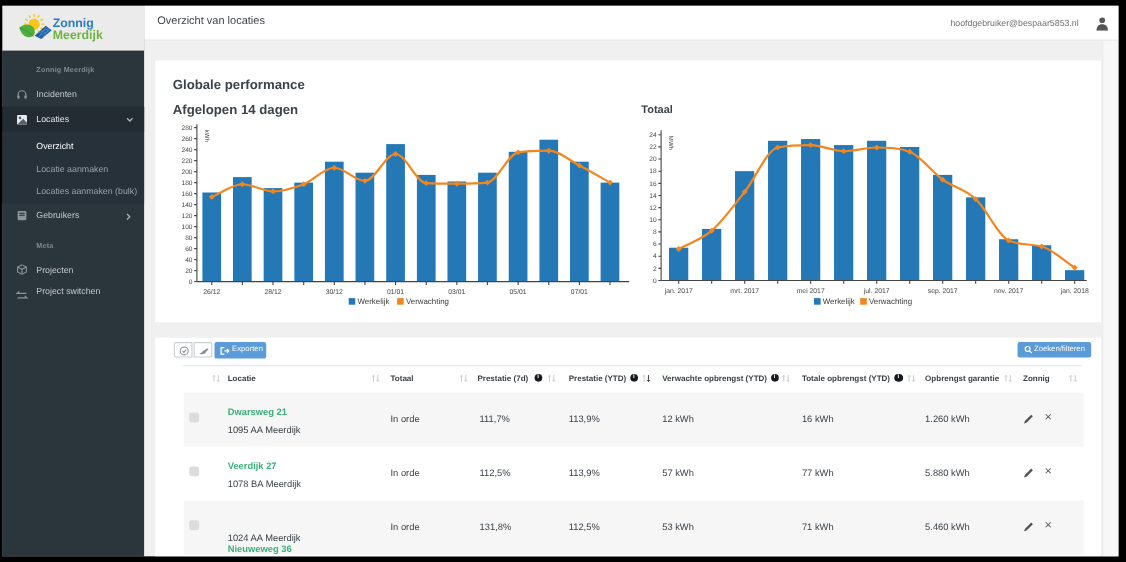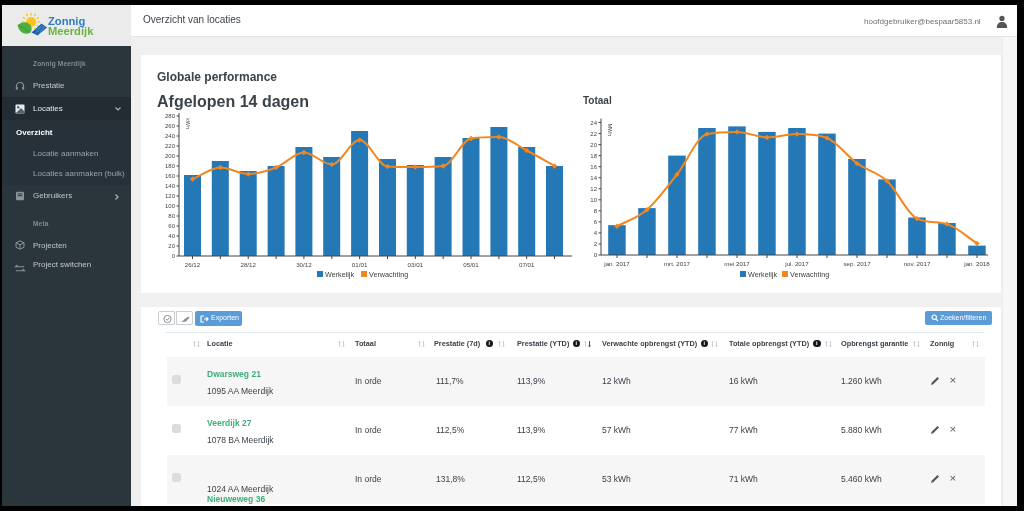--- a/index.html
+++ b/index.html
@@ -23,21 +23,21 @@
 <div class="abs" style="left:143px;top:14px;font-size:10px;font-weight:normal;color:#3d444b">Overzicht van locaties</div>
 <div class="abs" style="left:864px;top:17px;width:117px;font-size:8px;color:#707070">hoofdgebruiker@bespaar5853.nl</div>
 <svg class="abs" style="left:996px;top:15px" width="12" height="13" viewBox="0 0 12 13">
     <circle cx="6" cy="3.4" r="2.6" fill="#555"></circle>
     <path d="M0.8 13 C0.8 8.8 3 7 6 7 C9 7 11.2 8.8 11.2 13 Z" fill="#555"></path>
   </svg>
 
 <div class="abs" style="left:141px;top:55px;width:860px;height:238px;background:#fff"></div>
 <div class="abs" style="left:141px;top:307px;width:860px;height:199px;background:#fff"></div>
 <div class="abs" style="left:157px;top:70px;font-size:12px;font-weight:bold;color:#3b434a">Globale performance</div>
-<div class="abs" style="left:157px;top:93px;font-size:16px;font-weight:bold;color:#3b434a">Afgelopen 14 dagen</div>
+<div class="abs" style="left:157px;top:93px;font-size:12px;font-weight:bold;color:#3b434a">Afgelopen 14 dagen</div>
 <div class="abs" style="left:583px;top:94.5px;font-size:10px;font-weight:bold;color:#3b434a">Totaal</div>
 <svg class="chart" style="left:150px;top:108px" width="430" height="182" viewBox="0 0 430 182">
     <text x="25" y="150.0" text-anchor="end" font-size="6" fill="#444444">0</text>
     <line x1="26.5" y1="148.0" x2="29" y2="148.0" stroke="#444444" stroke-width="1"></line>
     <text x="25" y="140.0" text-anchor="end" font-size="6" fill="#444444">20</text>
     <line x1="26.5" y1="138.0" x2="29" y2="138.0" stroke="#444444" stroke-width="1"></line>
     <text x="25" y="130.0" text-anchor="end" font-size="6" fill="#444444">40</text>
     <line x1="26.5" y1="128.0" x2="29" y2="128.0" stroke="#444444" stroke-width="1"></line>
     <text x="25" y="120.0" text-anchor="end" font-size="6" fill="#444444">60</text>
     <line x1="26.5" y1="118.0" x2="29" y2="118.0" stroke="#444444" stroke-width="1"></line>
@@ -334,31 +334,31 @@
     <text x="34" y="12.5" font-size="11.2" font-weight="bold" fill="#2e7cc3">Zonnig</text>
     <text x="34" y="23" font-size="11.2" font-weight="bold" fill="#6cb33f">Meerdijk</text>
   </svg>
 <div class="abs slabel" style="left:33px;top:60px">Zonnig Meerdijk</div>
 <div class="abs slabel" style="left:33px;top:219.5px">Meta</div>
 <svg class="abs" style="left:15px;top:81px" width="10" height="10" viewBox="0 0 10 10">
     <path d="M1.5 7 L1.5 5 A3.5 3.5 0 0 1 8.5 5 L8.5 7" fill="none" stroke="#8a939b" stroke-width="1.1"></path>
     <rect x="0.8" y="5.8" width="2" height="3" rx="0.8" fill="#8a939b"></rect>
     <rect x="7.2" y="5.8" width="2" height="3" rx="0.8" fill="#8a939b"></rect>
   </svg>
-<div class="abs sitem" style="left:33px;top:80.5px">Prestatie</div>
+<div class="abs sitem" style="left:33px;top:80.5px">Incidenten</div>
 <svg class="abs" style="left:15px;top:104px" width="10" height="10" viewBox="0 0 10 10">
     <rect x="0.5" y="0.5" width="9" height="9" rx="1" fill="#e9ecef"></rect>
     <path d="M0.5 9.5 L6 4 L9.5 7.5 L9.5 9.5 Z" fill="#55606a"></path>
     <circle cx="3.2" cy="3.2" r="1.2" fill="#55606a"></circle>
   </svg>
 <div class="abs sitem" style="left:33px;top:103.5px;color:#e4e7ea">Locaties</div>
 <svg class="abs" style="left:114px;top:106px" width="8" height="6" viewBox="0 0 8 6">
     <path d="M1.5 1.5 L4 4 L6.5 1.5" stroke="#aab2b9" stroke-width="1.2" fill="none"></path>
   </svg>
-<div class="abs sitem" style="left:16px;top:128px;color:#fff;font-weight:bold">Overzicht</div>
+<div class="abs sitem" style="left:33px;top:128px;color:#fff;font-weight:normal">Overzicht</div>
 <div class="abs sitem" style="left:33px;top:148.5px;color:#99a2ab">Locatie aanmaken</div>
 <div class="abs sitem" style="left:33px;top:169px;color:#99a2ab">Locaties aanmaken (bulk)</div>
 <svg class="abs" style="left:15px;top:191px" width="10" height="10" viewBox="0 0 10 10">
     <rect x="1" y="0.8" width="8" height="8.4" rx="1" fill="#8a939b"></rect>
     <rect x="2.6" y="2.4" width="4.8" height="1" fill="#2b353c"></rect>
     <rect x="2.6" y="4.2" width="4.8" height="1" fill="#2b353c"></rect>
   </svg>
 <div class="abs sitem" style="left:33px;top:191px">Gebruikers</div>
 <svg class="abs" style="left:114px;top:193px" width="6" height="8" viewBox="0 0 6 8">
     <path d="M1.5 1.5 L4 4 L1.5 6.5" stroke="#aab2b9" stroke-width="1.2" fill="none"></path>

